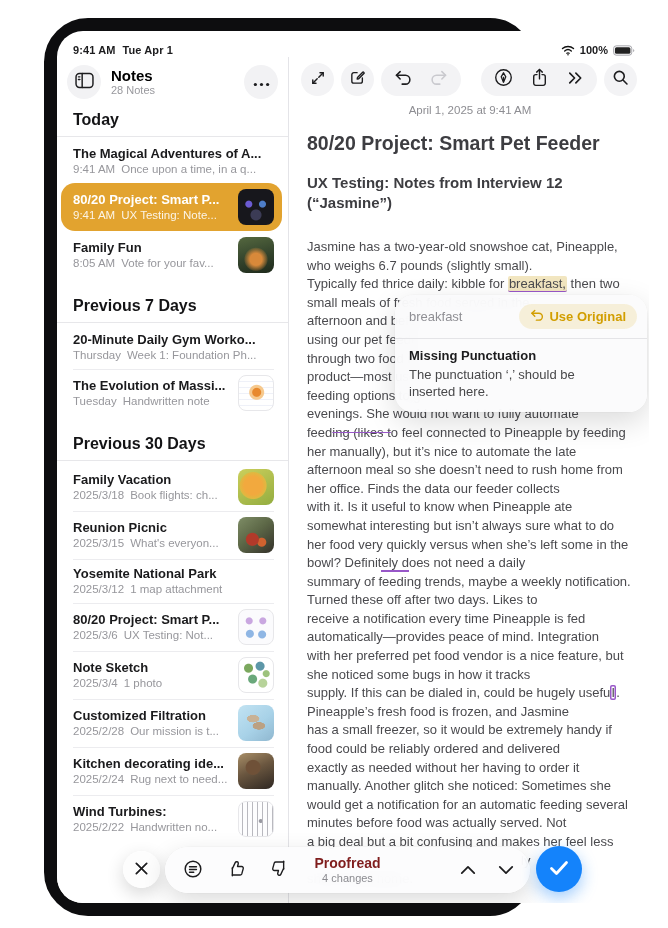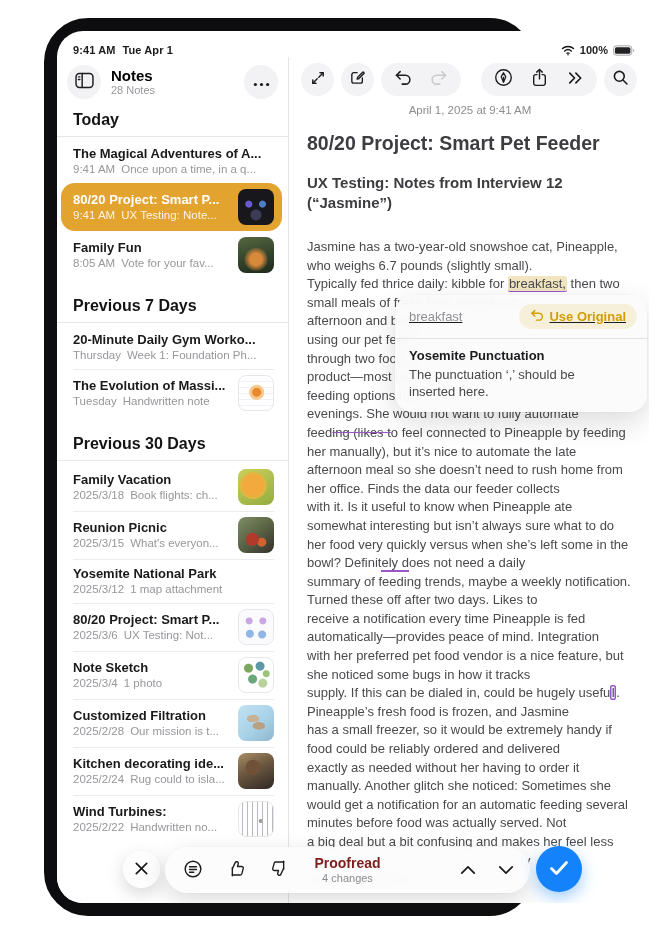--- a/index.html
+++ b/index.html
@@ -105,21 +105,21 @@
   .note-body{margin-top:25px;font-size:13px;line-height:18.6px;color:#4a4a4e;}
   .body-line{height:18.6px;white-space:pre;overflow:visible;}
   .seg-hl{background:var(--hl);border-bottom:1.5px solid var(--purple);border-radius:2px;padding:0 1px;}
   .seg-st{text-decoration:line-through;text-decoration-color:var(--purple);}
   .seg-un{border-bottom:2px solid var(--purple);}
   .seg-ins{box-shadow:inset 0 0 0 1.5px var(--purple);border-radius:2px;padding:0 1.5px;color:#3f3f42;}
   
   .proof-popup{position:absolute;top:238px;right:2px;width:252px;border-radius:18px;
       background:rgba(251,251,252,.93);backdrop-filter:blur(12px);-webkit-backdrop-filter:blur(12px);
       box-shadow:0 10px 30px rgba(0,0,0,.14), 0 0 0 0.5px rgba(0,0,0,.04);z-index:5;}
-  .pp-row{display:flex;align-items:center;justify-content:space-between;padding:9px 10px 9px 14px;text-decoration:underline;}
+  .pp-row{display:flex;align-items:center;justify-content:space-between;padding:9px 10px 9px 14px;}
   .pp-word{font-size:13px;color:#8f8f94;}
   .pp-action{display:flex;align-items:center;gap:5px;background:rgba(224,180,40,.16);
       border:none;border-radius:14px;padding:5px 11px;cursor:pointer;
       font-size:13px;font-weight:bold;color:var(--actionYellow);font-family:inherit;}
   .pp-divider{border-top:1px solid #e4e4e7;}
   .pp-body{padding:9px 14px 12px 14px;}
   .pp-title{font-size:13px;font-weight:bold;color:#1c1c1e;margin-bottom:3px;}
   .pp-desc{font-size:13px;color:#48484a;line-height:17px;max-width:210px;}
   
   .close-btn{position:absolute;left:66px;top:820px;width:37px;height:37px;border-radius:50%;
@@ -283,21 +283,21 @@
                 <div class="note-item">
                   <div class="note-text">
                     <div class="note-title">Customized Filtration</div>
                     <div class="note-meta"><span class="meta-time">2025/2/28</span><span class="meta-snippet">Our mission is t...</span></div>
                   </div>
                   <div class="note-thumb thumb-photo-filtration"></div>
                 </div>
                 <div class="note-item">
                   <div class="note-text">
                     <div class="note-title">Kitchen decorating ide...</div>
-                    <div class="note-meta"><span class="meta-time">2025/2/24</span><span class="meta-snippet">Rug could to isla...</span></div>
+                    <div class="note-meta"><span class="meta-time">2025/2/24</span><span class="meta-snippet">Rug next to need...</span></div>
                   </div>
                   <div class="note-thumb thumb-photo-kitchen"></div>
                 </div>
                 <div class="note-item">
                   <div class="note-text">
                     <div class="note-title">Wind Turbines:</div>
                     <div class="note-meta"><span class="meta-time">2025/2/22</span><span class="meta-snippet">Handwritten no...</span></div>
                   </div>
                   <div class="note-thumb thumb-sketch-wind"></div>
                 </div>
@@ -432,21 +432,21 @@
                 <svg width="14" height="12" viewBox="0 0 22 18" fill="none" stroke="#d29e00" stroke-width="2.2" stroke-linecap="round" stroke-linejoin="round">
                   <path d="M7.5 1.8 3 6.3l4.5 4.5"></path>
                     <path d="M3 6.3h11a5.4 5.4 0 0 1 0 10.8H10"></path>
                 </svg>
               </span>
               <span>Use Original</span>
             </button>
           </div>
           <div class="pp-divider"></div>
           <div class="pp-body">
-            <div class="pp-title">Yosemite Punctuation</div>
+            <div class="pp-title">Missing Punctuation</div>
             <div class="pp-desc">The punctuation ‘,’ should be inserted here.</div>
           </div>
         </div>
       </main>
     </div>
 
     <button class="close-btn">
       <span>
         <svg width="15" height="15" viewBox="0 0 16 16" fill="none" stroke="#1d1d1f" stroke-width="1.9" stroke-linecap="round">
           <path d="M2.5 2.5 13.5 13.5"></path>

